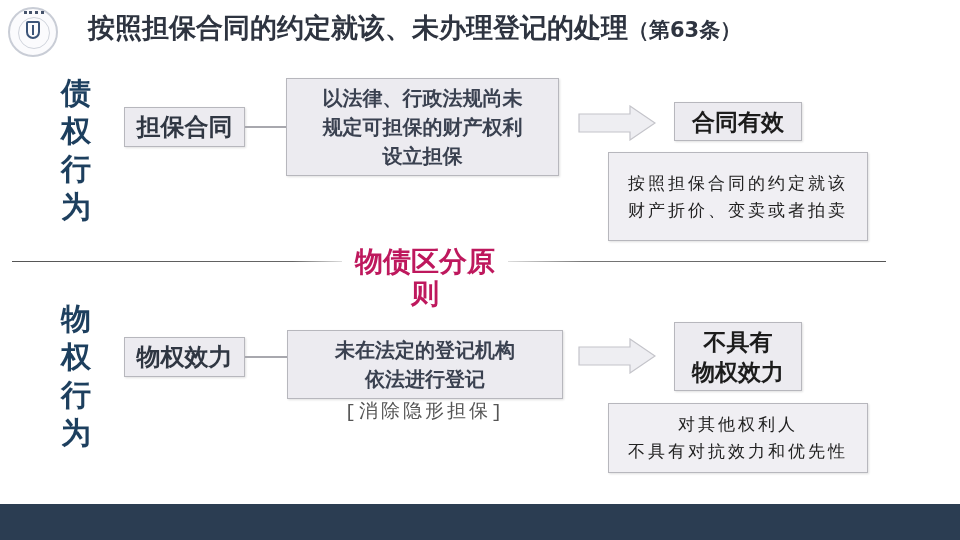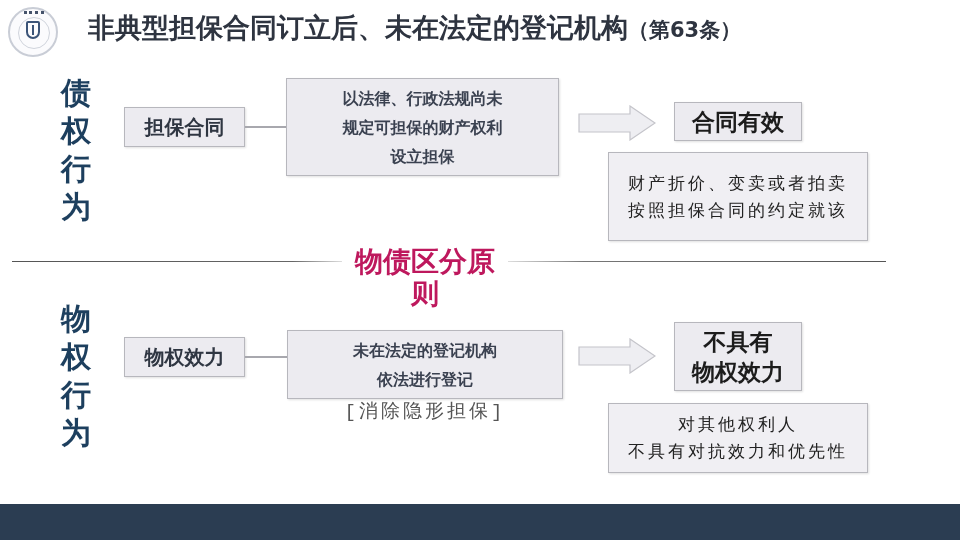--- a/index.html
+++ b/index.html
@@ -43,22 +43,22 @@
     font-size: 30px; font-weight: bold; color: #1d3f5e; line-height: 38px;
   }
 
   
   .box {
     background: #ecebf0; border: 1px solid #b7b7bd;
     box-shadow: 1px 1px 2px rgba(0,0,0,0.12);
     display: flex; align-items: center; justify-content: center; text-align: center;
     font-weight: bold; color: #2f3642;
   }
-  .box-small { font-size: 20px; }
-  .box-mid { font-size: 16px; line-height: 29px; color: #3a4150; }
+  .box-small { font-size: 24px; }
+  .box-mid { font-size: 20px; line-height: 29px; color: #3a4150; }
   .box-result { font-size: 23px; line-height: 30px; color: #1c1c1c; }
   .box-desc {
     font-family: "DejaVu Serif", "Liberation Serif", serif; font-weight: normal;
     font-size: 17px; line-height: 27px; letter-spacing: 3px; color: #222;
     background: #f0eff3;
   }
   .connector { height: 2px; background: #a8a8ae; }
 
   
   .arrow { width: 78px; height: 36px; }
@@ -82,21 +82,21 @@
 </style>
 </head>
 <body>
 
 <div class="abs logo">
   <div class="inner"></div>
   <div class="dots"></div>
   <div class="shield"></div>
 </div>
 <div class="abs title">
-  <span>非典型担保合同订立后、未在法定的登记机构</span><span class="suffix">（第63条）</span>
+  <span>按照担保合同的约定就该、未办理登记的处理</span><span class="suffix">（第63条）</span>
 </div>
 
 <div class="abs side-label" style="left:56px; top:74px;">
   <div>债</div>
   <div>权</div>
   <div>行</div>
   <div>为</div>
 </div>
 
 <div class="abs box box-small" style="left:124px; top:107px; width:121px; height:40px;">
@@ -115,22 +115,22 @@
 <svg class="abs arrow" style="left:578px; top:105px;" viewBox="0 0 78 36">
   <polygon points="1,9 52,9 52,1 77,18 52,35 52,27 1,27" fill="#eeeef2" stroke="#c4c4ca" stroke-width="1.2"></polygon>
 </svg>
 
 <div class="abs box box-result" style="left:674px; top:102px; width:128px; height:39px;justify-content:center;">
   <span>合同有效</span>
 </div>
 
 <div class="abs box box-desc" style="left:608px; top:152px; width:260px; height:89px;">
   <div>
+    <div>按照担保合同的约定就该</div>
     <div>财产折价、变卖或者拍卖</div>
-    <div>按照担保合同的约定就该</div>
   </div>
 </div>
 
 <div class="abs divider-left"></div>
 <div class="abs divider-label">物债区分原则</div>
 <div class="abs divider-right"></div>
 
 <div class="abs side-label" style="left:56px; top:300px;">
   <div>物</div>
   <div>权</div>

